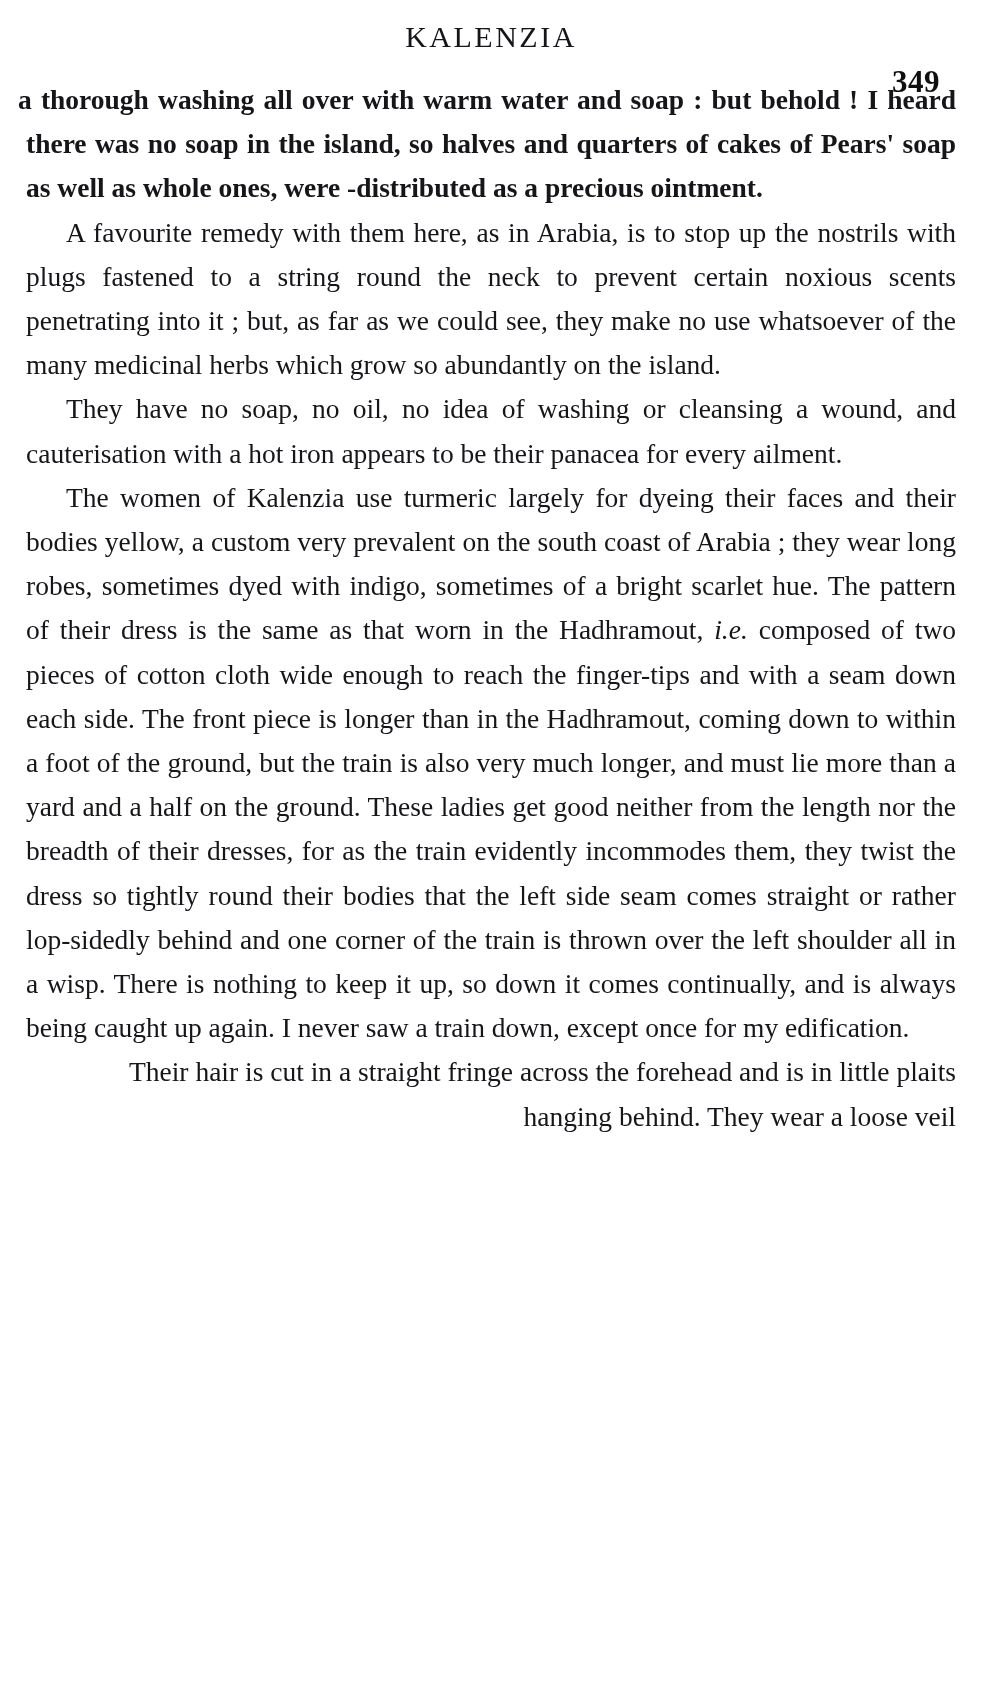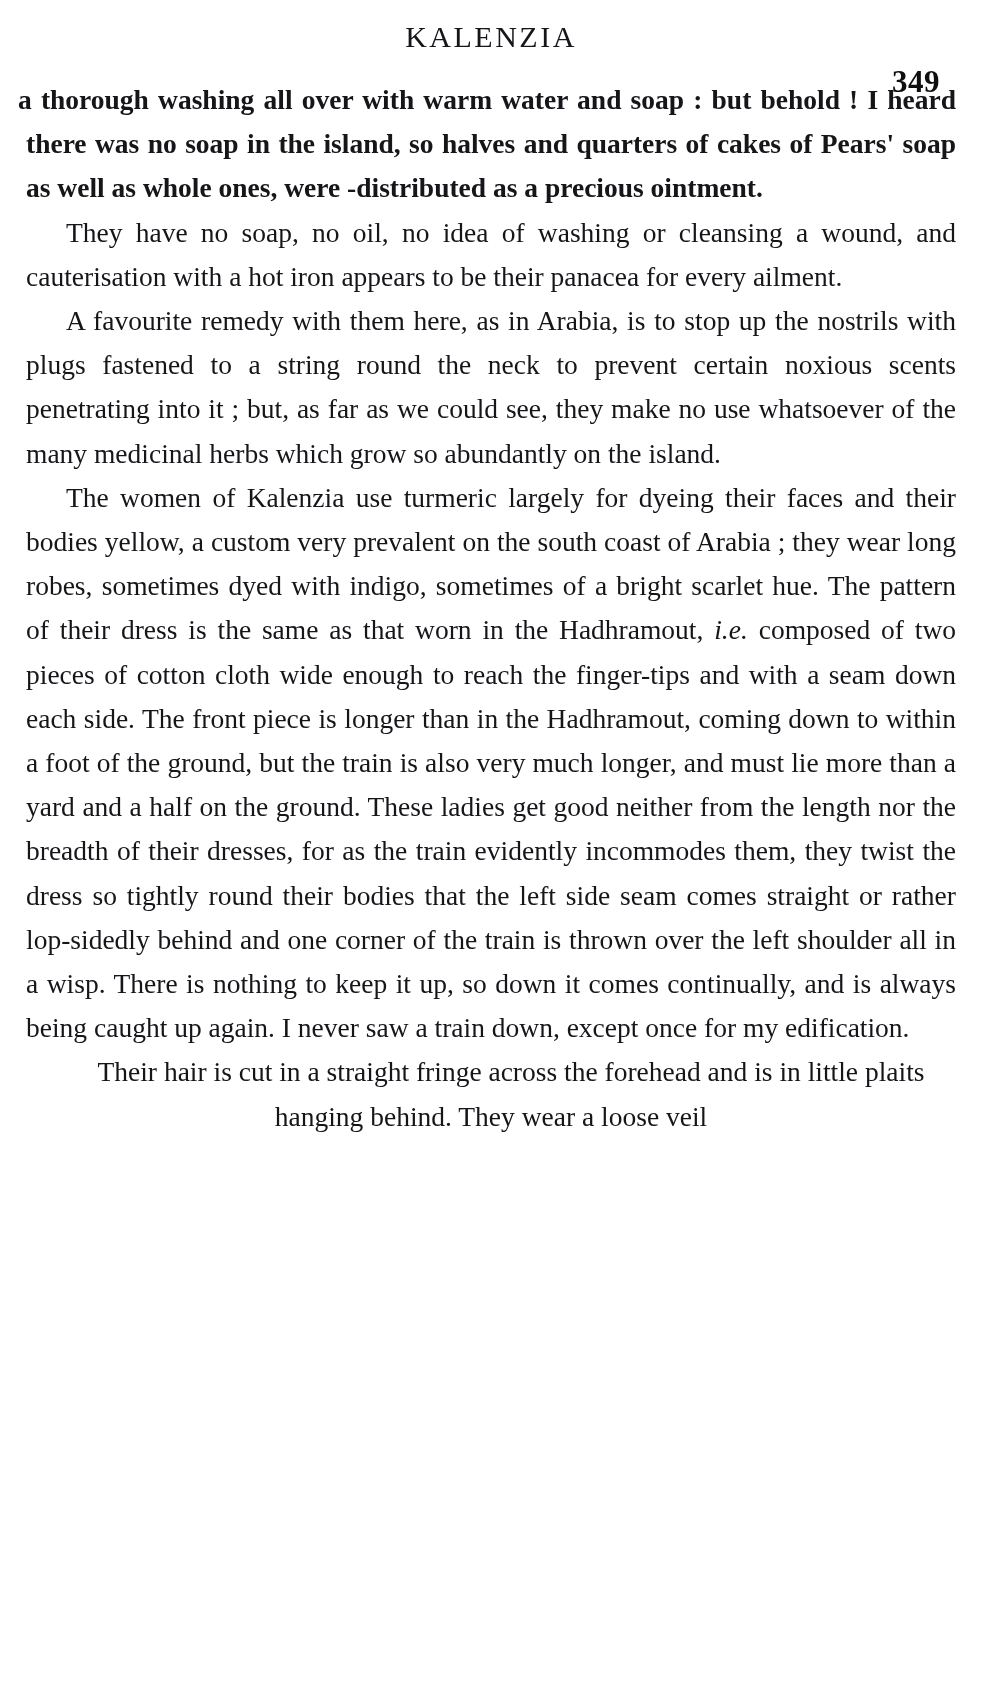--- a/index.html
+++ b/index.html
@@ -63,34 +63,34 @@
     text-indent: 40px;
   }
   .body-text p.hang {
     text-indent: -8px;
     font-weight: bold;
   }
   .body-text i {
     font-style: italic;
   }
   .body-text p:last-child {
-    text-align: center;
+    text-align: right;
   }
 </style>
 </head>
 <body>
 
 <div class="page">
 
   <div class="running-head">
     <div class="head-title">KALENZIA</div>
     <div class="head-folio">349</div>
   </div>
 
   <div class="body-text">
     <p class="hang">a thorough washing all over with warm water and soap : but behold ! I heard there was no soap in the island, so halves and quarters of cakes of Pears' soap as well as whole ones, were -distributed as a precious ointment.</p>
+    <p class="indent">A favourite remedy with them here, as in Arabia, is to stop up the nostrils with plugs fastened to a string round the neck to prevent certain noxious scents penetrating into it ; but, as far as we could see, they make no use whatsoever of the many medicinal herbs which grow so abundantly on the island.</p>
     <p class="indent">They have no soap, no oil, no idea of washing or cleansing a wound, and cauterisation with a hot iron appears to be their panacea for every ailment.</p>
-    <p class="indent">A favourite remedy with them here, as in Arabia, is to stop up the nostrils with plugs fastened to a string round the neck to prevent certain noxious scents penetrating into it ; but, as far as we could see, they make no use whatsoever of the many medicinal herbs which grow so abundantly on the island.</p>
     <p class="indent"><span>The women of Kalenzia use turmeric largely for dyeing their faces and their bodies yellow, a custom very prevalent on the south coast of Arabia ; they wear long robes, sometimes dyed with indigo, sometimes of a bright scarlet hue. The pattern of their dress is the same as that worn in the Hadhramout, </span><i>i.e.</i><span> composed of two pieces of cotton cloth wide enough to reach the finger-tips and with a seam down each side.   The front piece is longer than in the Hadhramout, coming down to within a foot of the ground, but the train is also very much longer, and must lie more than a yard and a half on the ground.   These ladies get good neither from the length nor the breadth of their dresses, for as the train evidently incommodes them, they twist the dress so tightly round their bodies that the left side seam comes straight or rather lop-sidedly behind and one corner of the train is thrown over the left shoulder all in a wisp.   There is nothing to keep it up, so down it comes continually, and is always being caught up again.   I never saw a train down, except once for my edification.</span></p>
     <p class="indent">Their hair is cut in a straight fringe across the forehead and is in little plaits hanging behind.   They wear a loose veil</p>
   </div>
 
 </div>
 
 </body></html>

